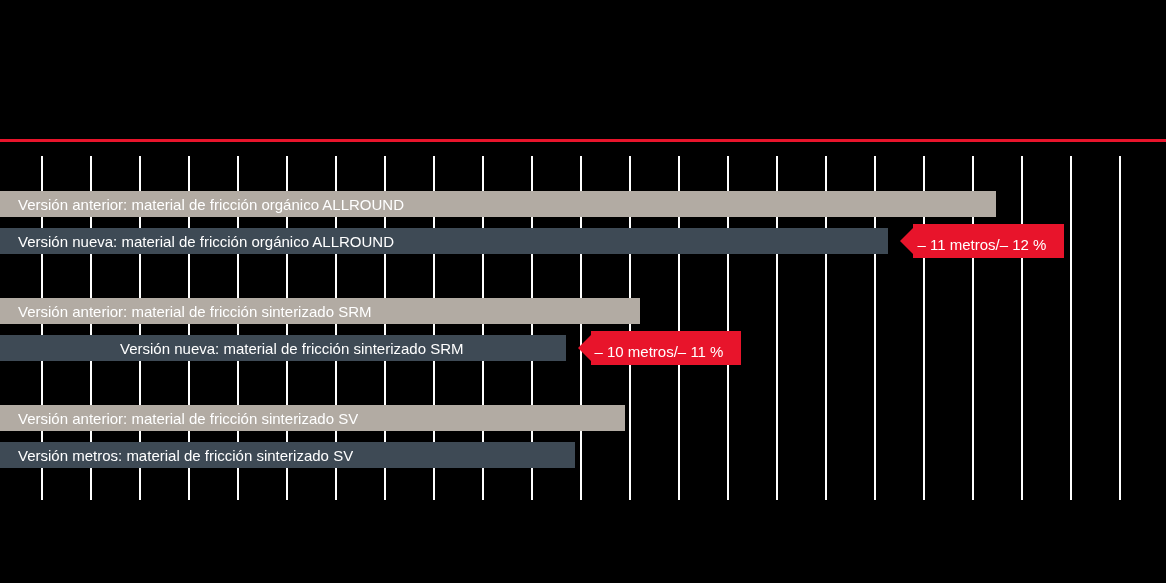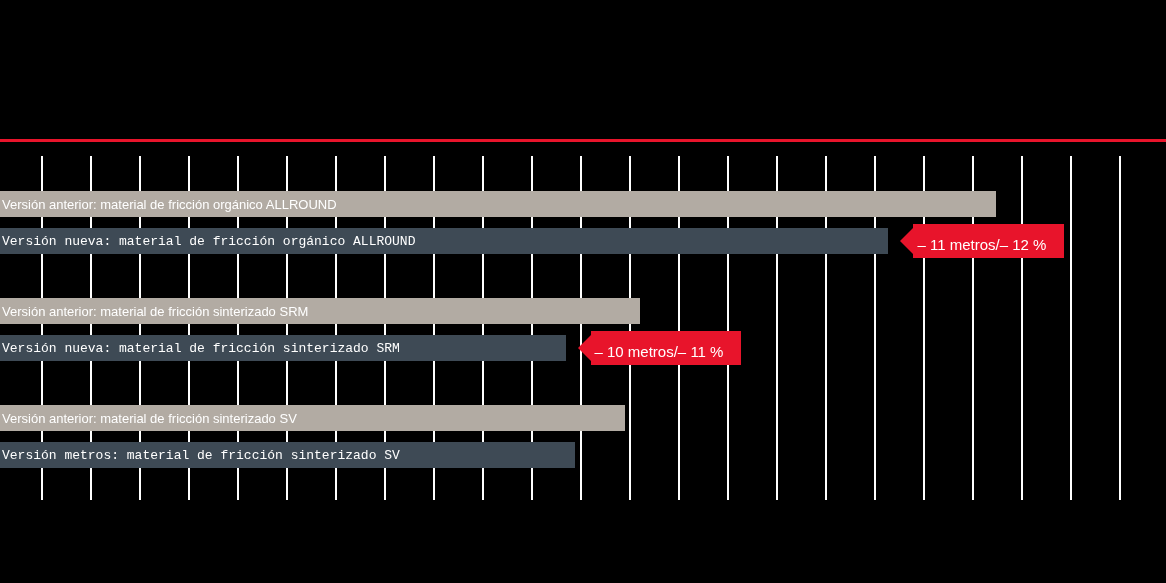--- a/index.html
+++ b/index.html
@@ -59,25 +59,25 @@
   .bar-group:last-child { margin-bottom: 0; }
   .bar-row { display: flex; align-items: center; height: 26px; }
   .bar-row + .bar-row { margin-top: 11px; }
   .bar {
     height: 26px;
     display: flex;
     align-items: center;
     flex: 0 0 auto;
   }
   .bar.anterior { background: var(--anterior, #b2aba3); }
-  .bar.nueva { background: var(--nueva, #3e4a55); font-family: Liberation Mono, monospace; }
+  .bar.nueva { background: var(--nueva, #3e4a55); }
   .bar-label {
     color: var(--bartext, #ffffff);
-    font-size: 13px;
-    padding-left: 2px;
+    font-size: 15px;
+    padding-left: 18px;
     white-space: nowrap;
     overflow: hidden;
   }
   .tag {
     display: flex;
     align-items: center;
     margin-left: 12px;
     height: 26px;
     flex: 0 0 auto;
   }
@@ -122,21 +122,21 @@
   </div>
         </div>
       </div>
       <div class="bar-group">
         <div class="bar-row">
     <div class="bar anterior" style="width: 54.9%; text-align: center;">
       <span class="bar-label">Versión anterior: material de fricción sinterizado SRM</span>
     </div>
   </div>
         <div class="bar-row">
-    <div class="bar nueva" style="width: 48.5%;">
+    <div class="bar nueva" style="width: 48.5%; justify-content: center;">
       <span class="bar-label">Versión nueva: material de fricción sinterizado SRM</span>
     </div>
   <div class="tag">
     <span class="tag-arrow"></span>
     <span class="tag-body">– 10 metros/– 11 %</span>
   </div>
         </div>
       </div>
       <div class="bar-group">
         <div class="bar-row">

